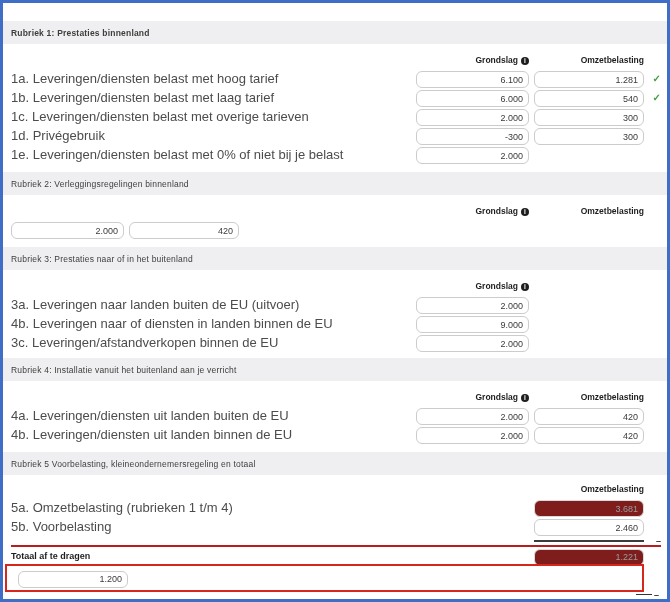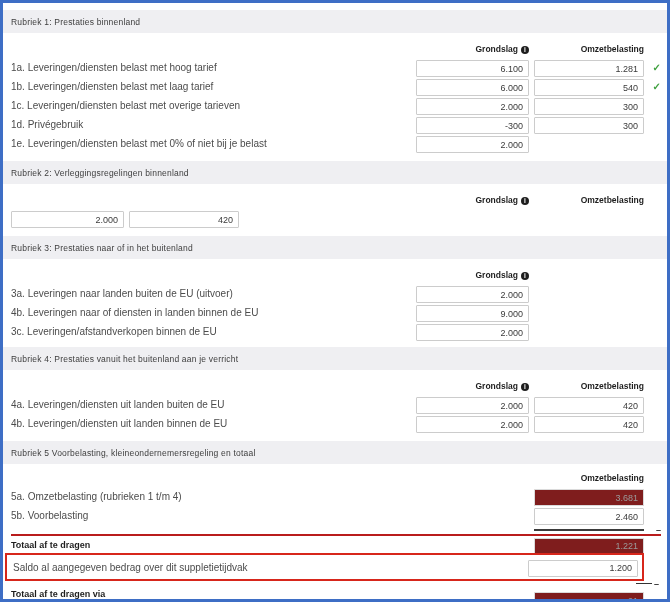--- a/index.html
+++ b/index.html
@@ -5,34 +5,34 @@
   html,body { margin:0; padding:0; background:#fff; }
   .frame {
     width:670px; height:602px; box-sizing:border-box;
     border:3px solid #3e6ec5; background:#ffffff;
     font-family:"Liberation Sans", sans-serif; overflow:hidden;
   }
   .bar {
     background:#efeff2; color:#3d3d3d; font-size:8.5px;
     padding:7px 8px 6px 8px; letter-spacing:0.2px;
   }
-  .bar.first { margin-top:7px; }
+  .bar.first { margin-top:18px;font-weight:bold; }
   .sec { padding:8px 6px 8px 8px; }
   .sec.s3 { padding-bottom:6px; }
   .sec.s5 { padding-top:6px; padding-bottom:2px; }
   .row { display:flex; align-items:center; height:19px; }
   .hrow { height:15px; margin-bottom:2px; }
-  .lbl { flex:1; font-size:10px; color:#4c4c4c; }
+  .lbl { flex:1; font-size:13px; color:#4c4c4c; }
   .blbl { font-weight:bold; color:#1e1e1e; font-size:9px; flex:1; }
   .cg { width:113px; }
   .co { width:110px; margin-left:5px; }
   .chk { width:17px; text-align:right; font-size:9px; }
   .cg input, .co input {
     width:100%; box-sizing:border-box; height:17px;
-    border:1px solid #cccccc; border-radius:1px; background:#fff;
+    border:1px solid #cccccc; border-radius:6px; background:#fff;
     text-align:right; padding:0 5px;
     font-family:"Liberation Sans",sans-serif; font-size:9px; color:#3a3a3a;
   }
   input:disabled { background:#7f1d1d; border-color:#dadada; color:#9b9b9b; }
   .hd { font-size:8.5px; font-weight:bold; color:#1e1e1e; text-align:right; }
   .info {
     display:inline-block; width:8px; height:8px; background:#1e1e1e; color:#fff;
     border-radius:50%; font-size:6.5px; line-height:8px; text-align:center;
     margin-left:3px; font-weight:bold; vertical-align:0px;
   }
@@ -134,21 +134,21 @@
       <div class="chk"></div>
     </div>
     <div class="row">
       <div class="lbl">3c. Leveringen/afstandverkopen binnen de EU</div>
       <div class="cg"><input value="2.000" style=""></div>
       <div class="co"></div>
       <div class="chk"></div>
     </div>
   </div>
 
-  <div class="bar">Rubriek 4: Prestaties vanuit het buitenland aan je verricht</div>
+  <div class="bar">Rubriek 4: Installatie vanuit het buitenland aan je verricht</div>
   <div class="sec">
     <div class="row hrow">
       <div class="lbl"></div>
       <div class="cg hd"><span>Grondslag</span><span class="info">i</span></div>
       <div class="co hd">Omzetbelasting</div>
       <div class="chk"></div>
     </div>
     <div class="row">
       <div class="lbl">4a. Leveringen/diensten uit landen buiten de EU</div>
       <div class="cg"><input value="2.000" style=""></div>
@@ -192,21 +192,20 @@
       <div class="chk"><span class="minus">–</span></div>
     </div>
     <div class="row totrow">
       <div class="blbl">Totaal af te dragen</div>
       <div class="cg"></div>
       <div class="co"><input disabled="" value="1.221" style=""></div>
       <div class="chk"></div>
     </div>
     <div class="row redrow">
       <div class="redbox">
-        <div class="lbl">Saldo al aangegeven bedrag over dit suppletietijdvak</div>
         <div class="co"><input value="1.200" style=""></div>
       </div>
       <div class="chk"></div>
     </div>
     <div class="mrow">
       <span class="seg"></span>
       <span class="minus">–</span>
     </div>
     <div class="row vrow">
       <div class="blbl vlbl">Totaal af te dragen via suppletie</div>

